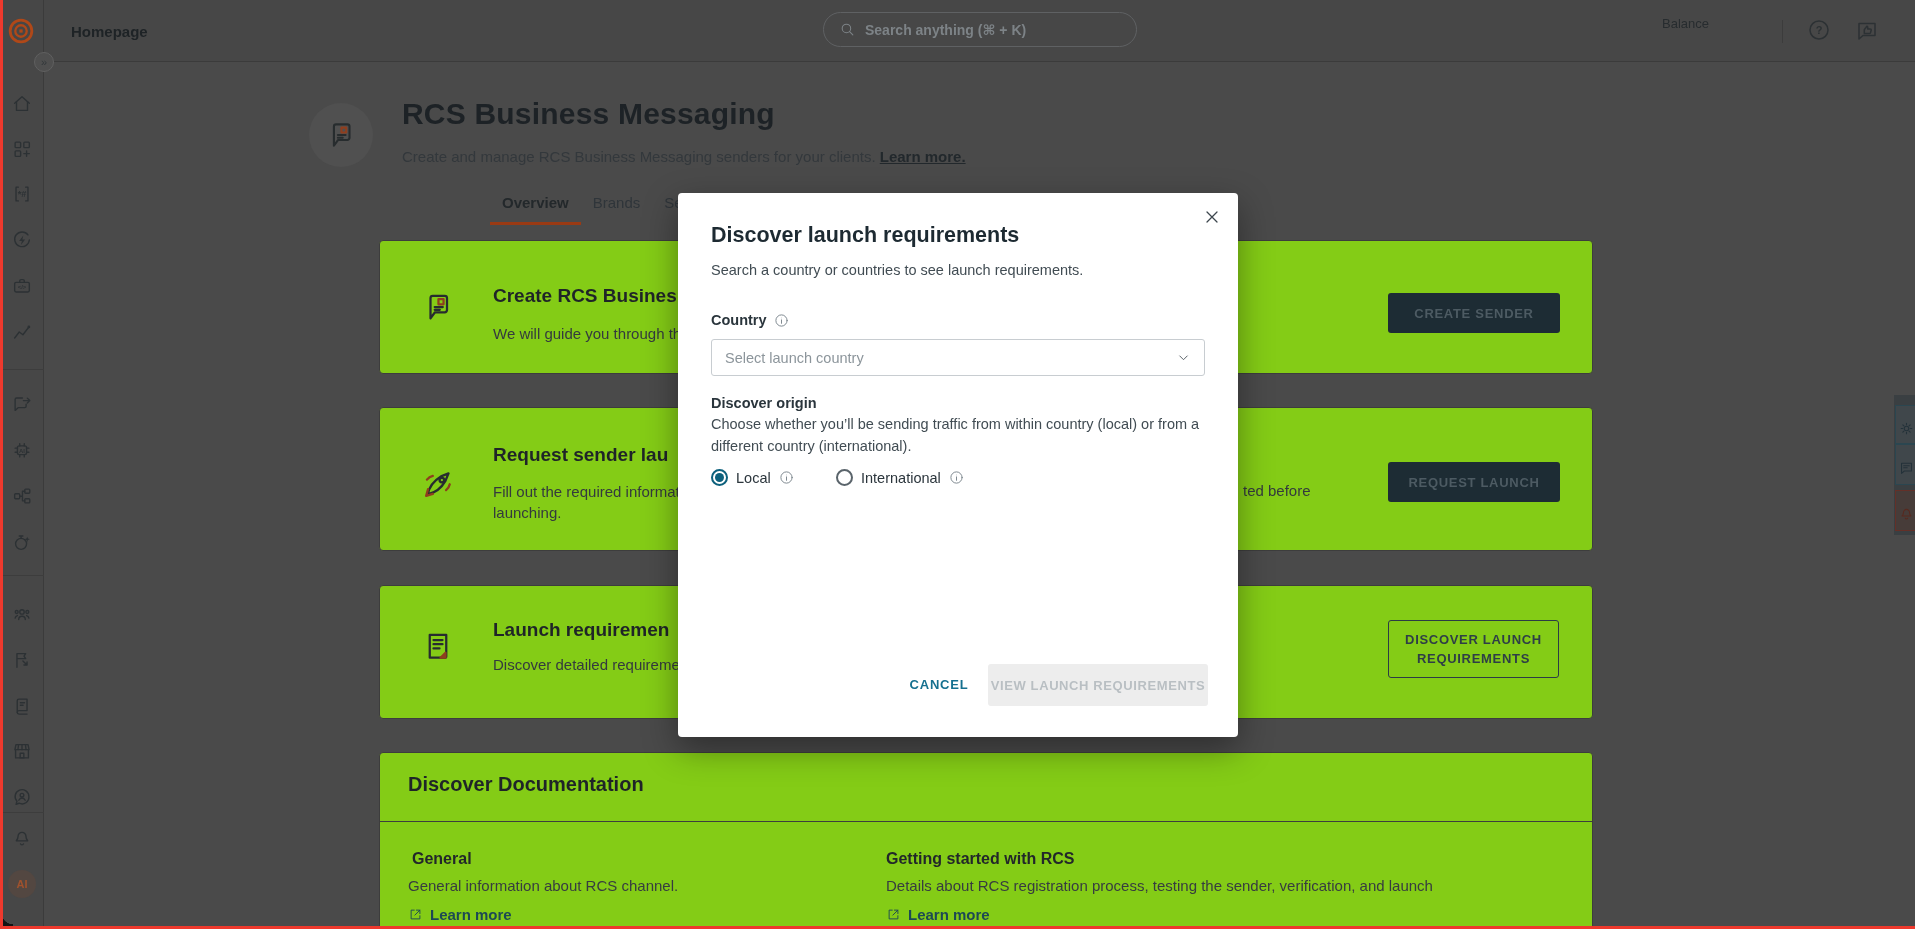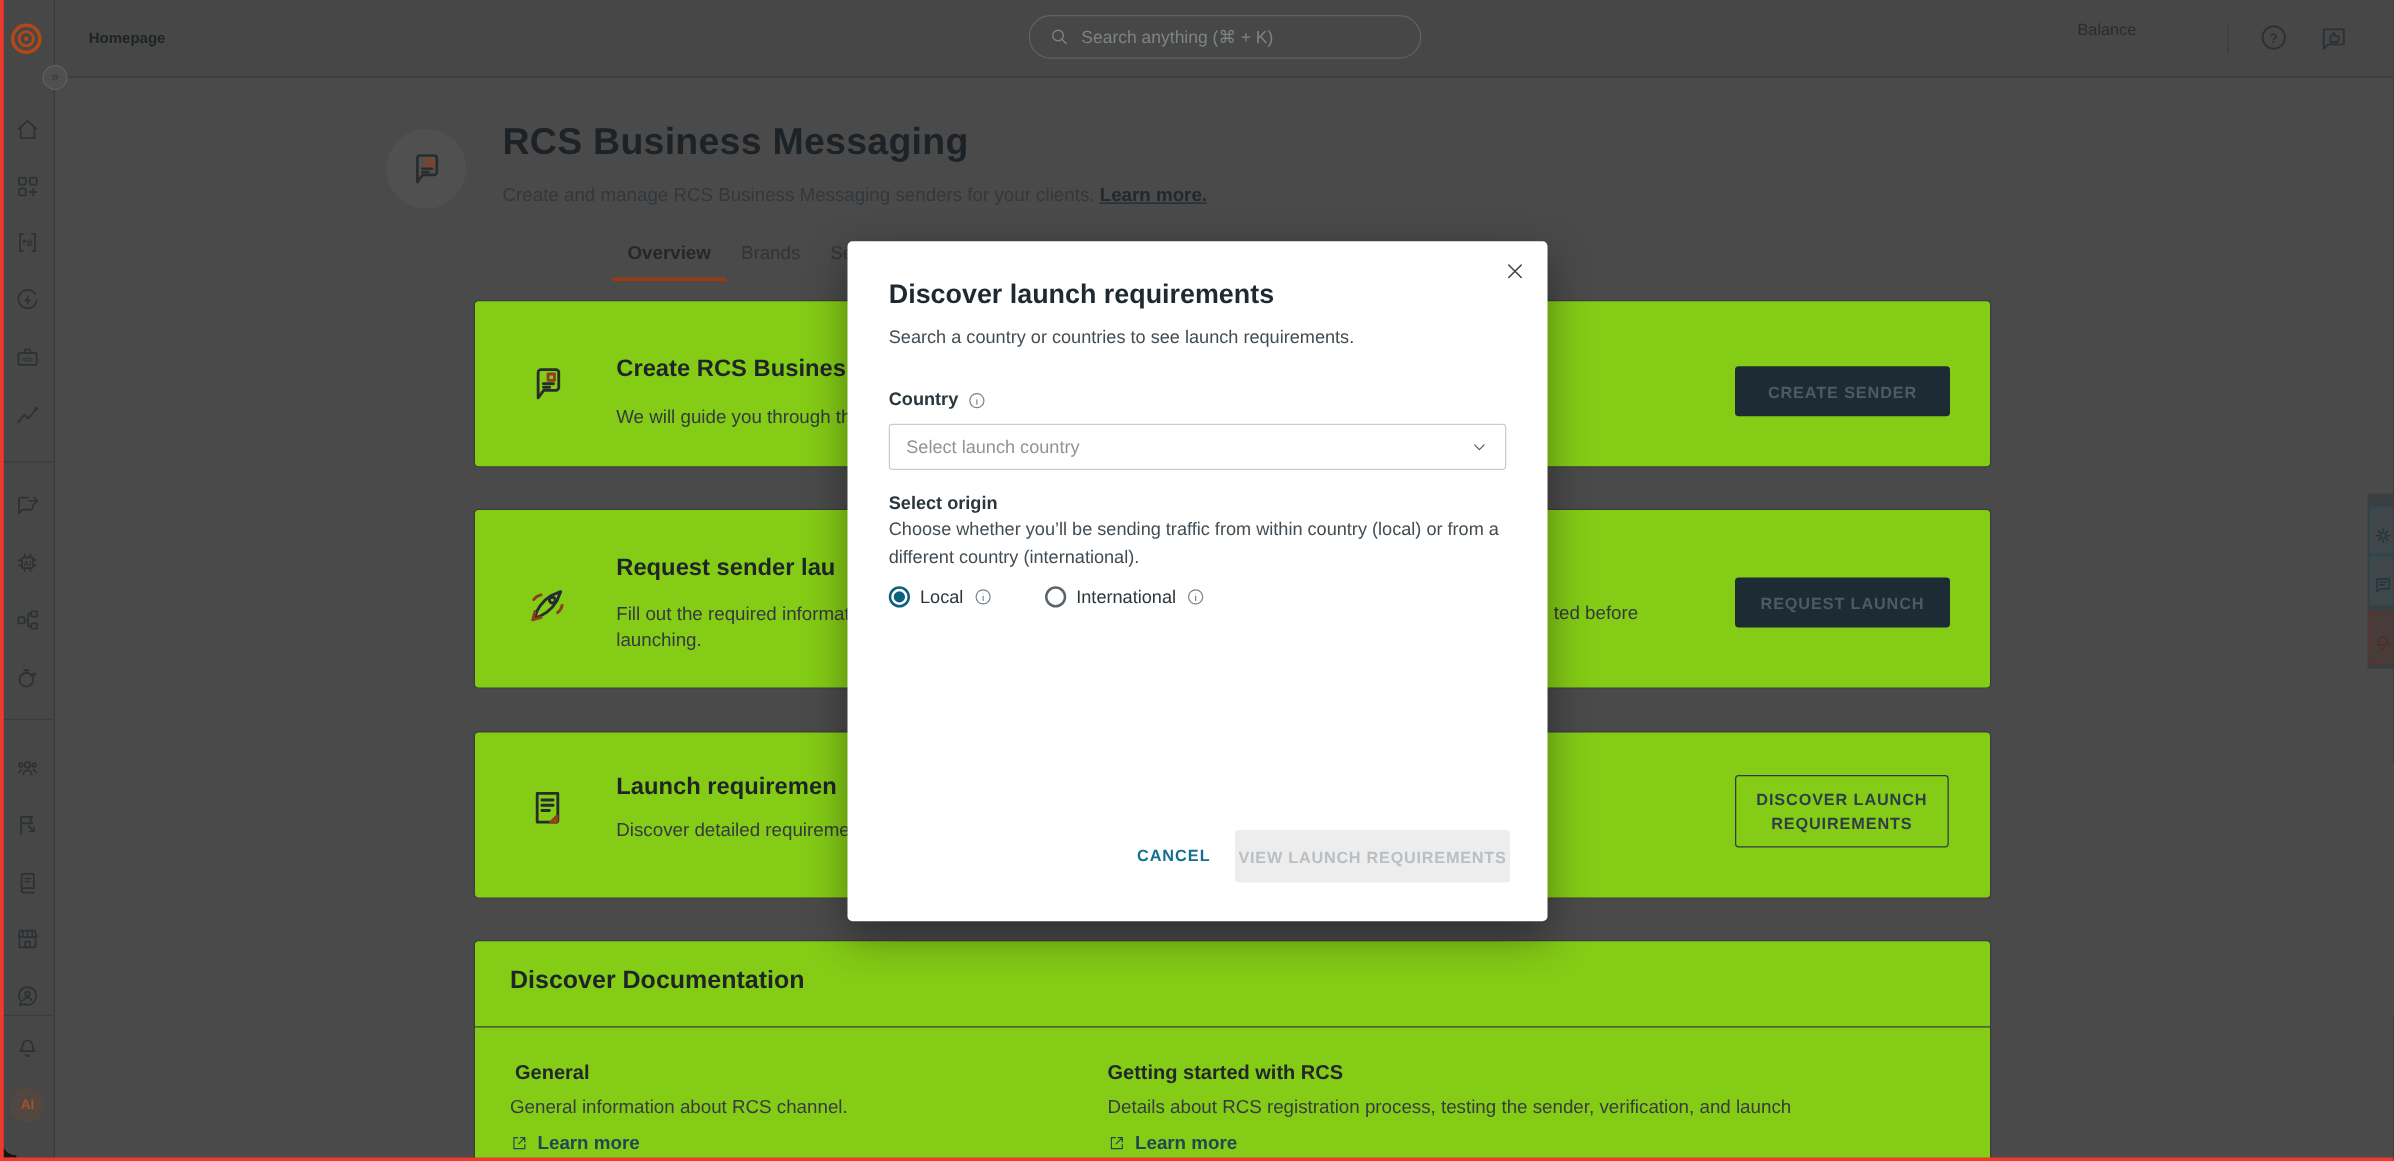--- a/index.html
+++ b/index.html
@@ -15,25 +15,25 @@
   .logo { position:absolute; left:7px; top:17px; width:28px; height:28px; color:#b04818; cursor:pointer; }
   .side-item { position:absolute; left:11px; width:22px; height:22px; color:#2c3134; background:none; border:none; cursor:pointer; }
   .side-div { position:absolute; left:0; width:44px; border-top:1px solid #3d3d3d; }
   .ai-avatar { position:absolute; left:8px; top:870px; width:28px; height:28px; border-radius:50%;
     background:#534741; color:#a0522d; font-size:11px; font-weight:bold; display:flex; align-items:center; justify-content:center; }
   .collapse-btn { position:absolute; left:34px; top:52px; width:20px; height:20px; border-radius:50%;
     background:#4f4f4f; border:1px solid #606060; color:#33383b; font-size:11px; line-height:17px; text-align:center; z-index:4; cursor:pointer; }
 
   
   .topbar { position:absolute; left:44px; top:0; right:0; height:62px; background:#474747; border-bottom:1px solid #3b3b3b; }
-  .breadcrumb { position:absolute; left:27px; top:23px; font-size:12px; font-weight:bold; color:#1e2326; }
+  .breadcrumb { position:absolute; left:27px; top:23px; font-size:15px; font-weight:bold; color:#1e2326; }
   .search { position:absolute; left:779px; top:12px; width:314px; height:35px; border:1px solid #5f6163; border-radius:18px;
     display:flex; align-items:center; padding-left:15px; color:#7d8387; cursor:text; }
   .search svg { margin-right:9px; }
-  .search span { font-size:14px; }
+  .search span { font-size:14px;font-weight:bold; }
   .balance { position:absolute; left:1618px; top:16px; font-size:13px; color:#272c2f; cursor:pointer; }
   .top-div { position:absolute; left:1738px; top:20px; width:1px; height:23px; background:#3c3c3c; }
   .top-icon { position:absolute; top:18px; width:25px; height:25px; color:#2c3134; background:none; border:none; cursor:pointer; }
 
   
   .hero-circle { position:absolute; left:309px; top:103px; width:64px; height:64px; border-radius:50%; background:#505050;
     display:flex; align-items:center; justify-content:center; color:#272c2e; }
   .page-title { position:absolute; left:402px; top:97px; font-size:30px; font-weight:bold; color:#1d2226; letter-spacing:.2px; }
   .page-sub { position:absolute; left:402px; top:148px; font-size:15px; color:#33383c; }
   .page-sub a { color:#22282c; font-weight:bold; text-decoration:underline; cursor:pointer; }
@@ -384,21 +384,21 @@
     </div>
 
     <div class="m-select">
       <span class="ph">Select launch country</span>
       <svg class="ic" width="15" height="15" viewBox="0 0 24 24" stroke-width="2">
           <path d="M6 9.5l6 6 6-6"></path>
         </svg>
     </div>
 
     <div class="m-label" style="top:202px">
-      <span>Select origin</span>
+      <span>Discover origin</span>
     </div>
     <p class="m-desc">Choose whether you’ll be sending traffic from within country (local) or from a different country (international).</p>
 
     <div class="radio-row">
       <div class="radio-opt" style="width:125px">
         <span class="radio sel"></span>
         <span class="radio-lab">Local</span>
         <span class="info-ic">
           <svg class="ic" width="15" height="15" viewBox="0 0 24 24" stroke-width="1.8">
               <circle cx="12" cy="12" r="9"></circle>

